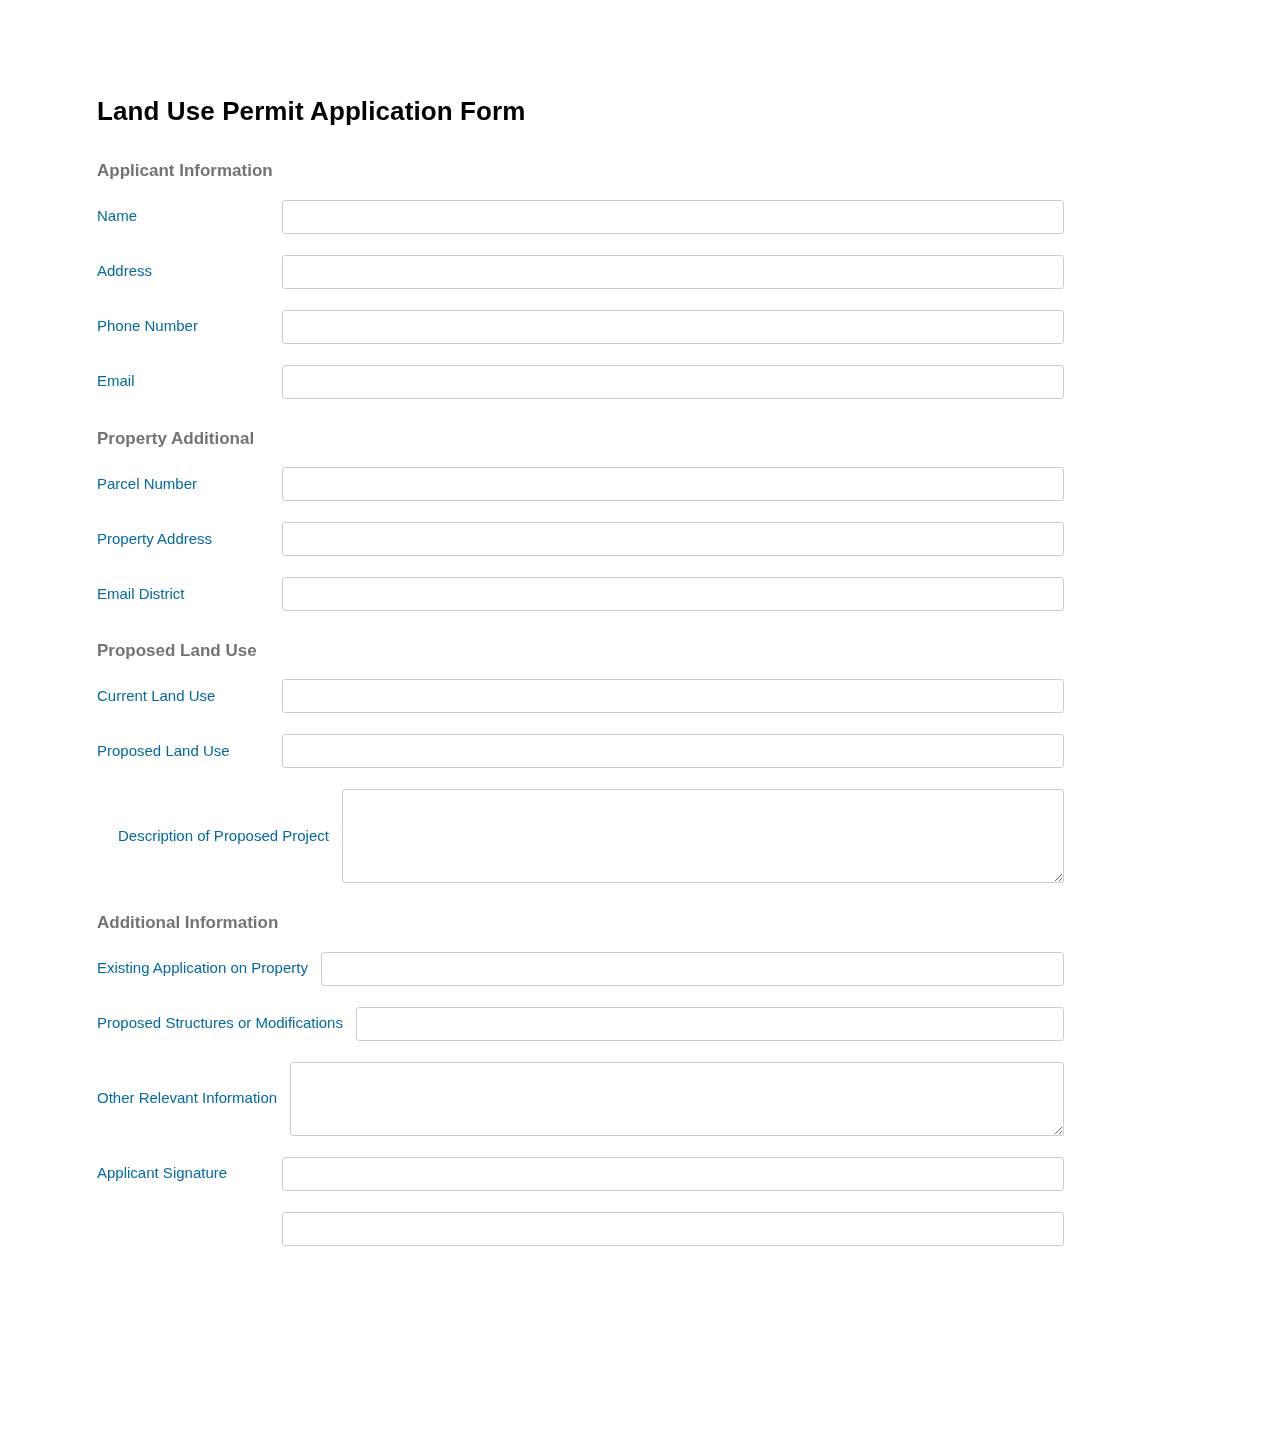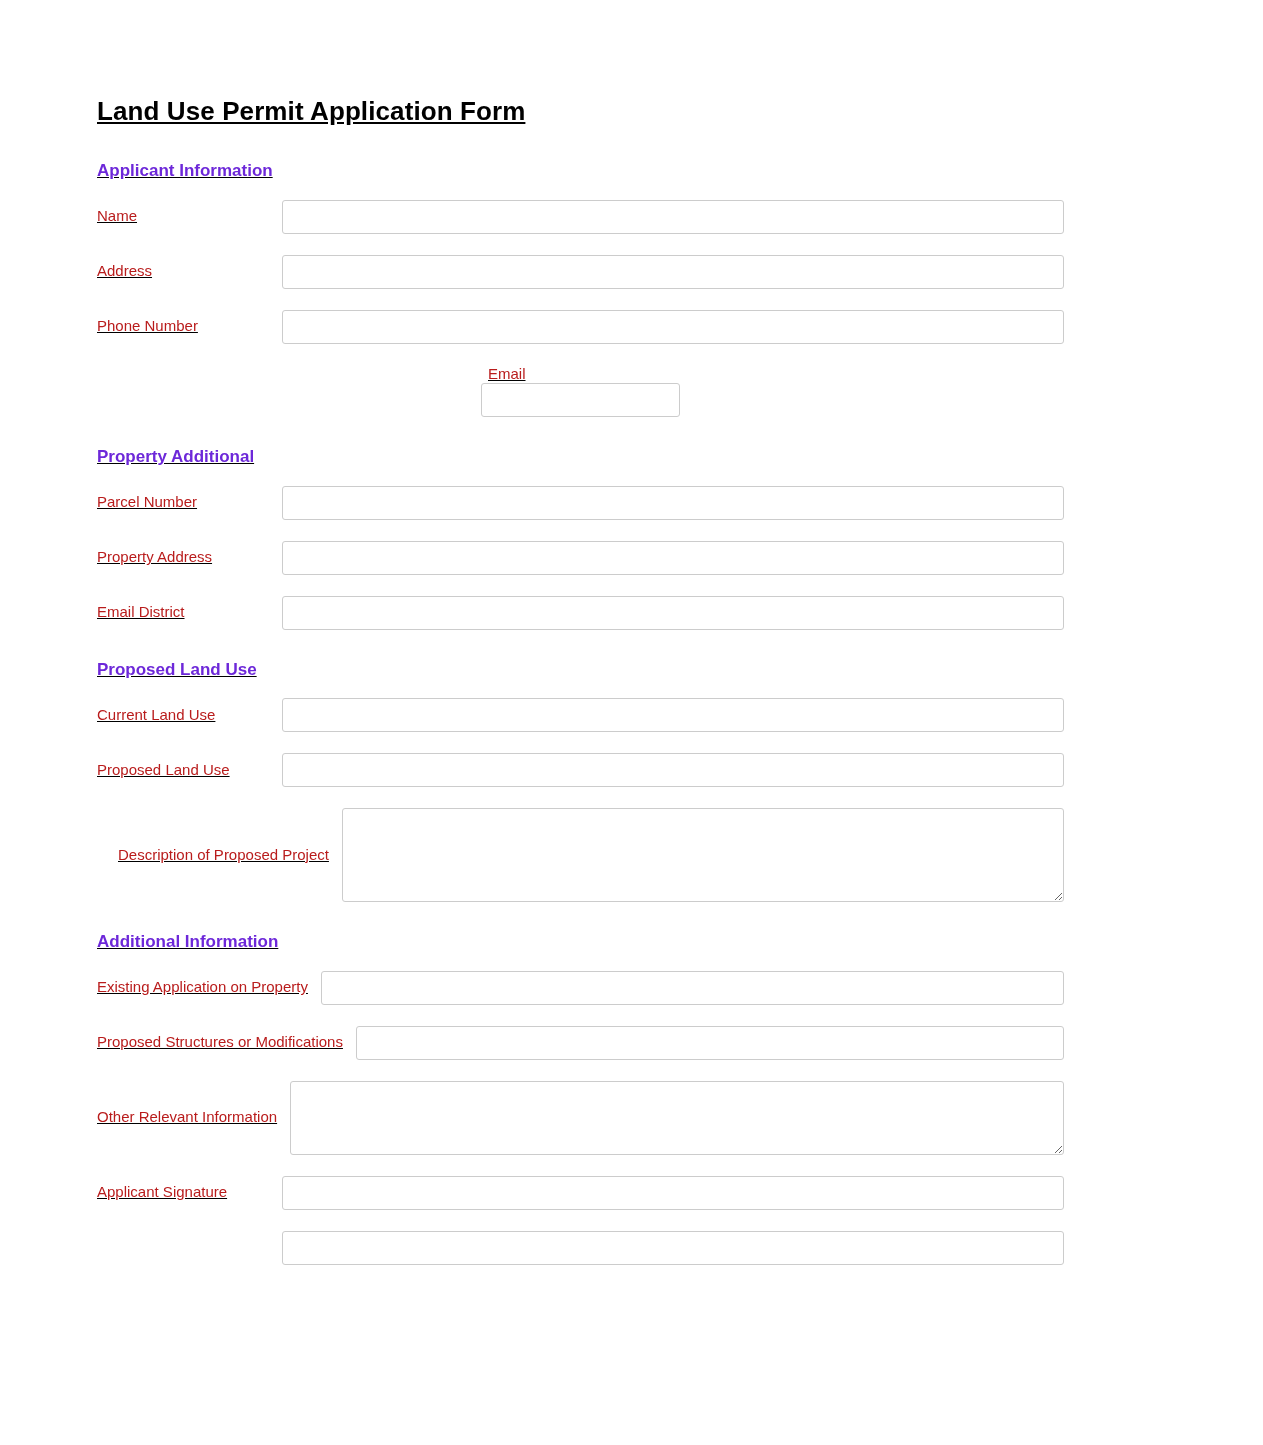--- a/index.html
+++ b/index.html
@@ -17,62 +17,61 @@
     -webkit-font-smoothing: antialiased;
   }
 
   .page {
     position: relative;
     width: 1161px;
     height: 1445px;
     background: #ffffff;
     box-sizing: border-box;
     padding: 96px 97px 0 97px;
-    text-decoration: underline;
   }
 
   .form-title {
     font-size: 26px;
     font-weight: bold;
     letter-spacing: 0.1px;
     line-height: 1.2;
     margin: 0 0 34px 0;
     color: #000;
   }
 
   .section {
     margin: 0;
   }
 
   .section-heading {
     font-size: 17px;
     font-weight: bold;
     line-height: 1.2;
     margin: 0 0 18px 0;
-    color: #6d28d9;
+    color: #737373;
   }
 
   .section + .section {
     margin-top: 30px;
   }
 
   .field-row {
     display: flex;
     align-items: center;
     margin-bottom: 21px;
   }
 
   .field-row.tall {
     align-items: center;
   }
 
   .field-label {
     font-size: 15px;
     line-height: 1.25;
-    color: #b91c1c;
+    color: #0369a1;
     min-width: 185px;
     padding-right: 13px;
     box-sizing: border-box;
     white-space: nowrap;
     flex: 0 0 auto;
   }
 
   .field-control {
     flex: 1 1 auto;
     min-width: 0;
@@ -105,21 +104,21 @@
     color: #111;
     padding: 5px 8px;
     outline: none;
     resize: vertical;
     overflow: auto;
   }
 
   .textarea-input.h-desc { height: 94px; }
   .textarea-input.h-other { height: 74px; }
 
-  .row-gap-lg { margin-bottom: 26px; flex-direction: column; }
+  .row-gap-lg { margin-bottom: 26px; }
   .row-gap-xl { margin-bottom: 30px; margin-left: 21px; }
 </style>
 </head>
 <body>
 
 <div class="page">
 
   <h1 class="form-title">Land Use Permit Application Form</h1>
 
   <div class="section">

